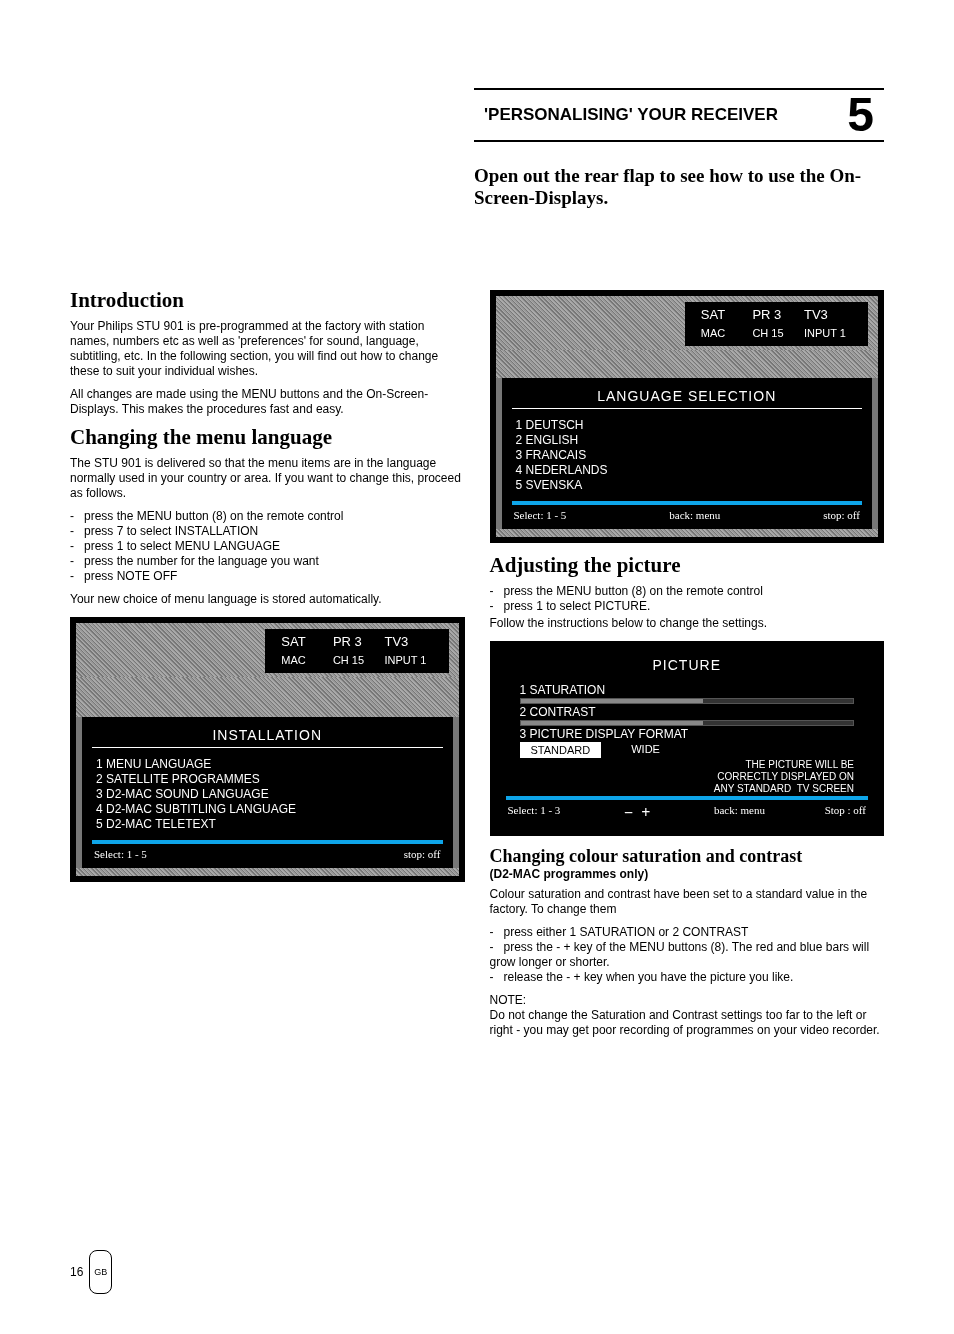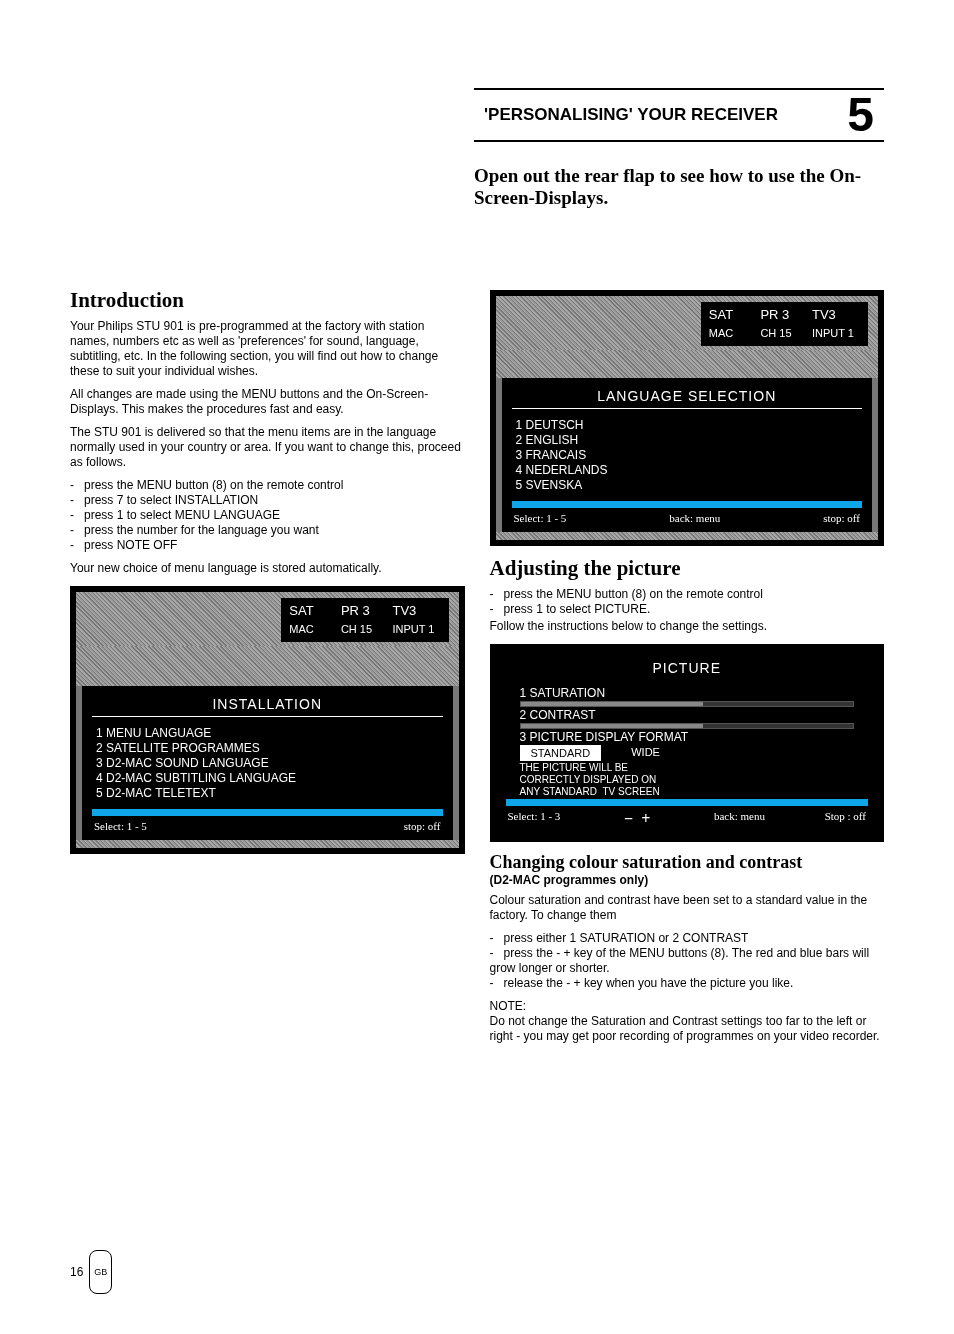--- a/index.html
+++ b/index.html
@@ -73,21 +73,21 @@
   .osd .fuzz {
     height: 54px;
     background: repeating-linear-gradient(45deg,#999 0 1px,#777 1px 2px,#aaa 2px 3px);
     position: relative;
   }
   .osd .status {
     position: absolute;
     right: 10px;
     top: 6px;
     background: #000;
-    padding: 4px 8px;
+    padding: 4px 16px;
     font-size: 13px;
     line-height: 1.4;
   }
   .osd .status .row1 span { display:inline-block; min-width:48px; }
   .osd .status .row2 span { display:inline-block; min-width:48px; font-size:11px; }
   .osd .gap { height: 40px; background: repeating-linear-gradient(45deg,#999 0 1px,#777 1px 2px,#aaa 2px 3px); }
   .osd .panel {
     background:#000;
     border-left: 6px solid #777;
     border-right: 6px solid #777;
@@ -97,32 +97,32 @@
     text-align: center;
     font-size: 14px;
     letter-spacing: 1px;
     padding: 4px 0;
     border-bottom: 1px solid #fff;
     margin-bottom: 6px;
   }
   .osd .menu-items { padding: 2px 4px 8px 4px; font-size: 12px; }
   .osd .menu-items div { margin: 1px 0; }
   .osd .footer {
-    border-top: 7px solid #0ea5e9;
+    border-top: 4px solid #0ea5e9;
     display: flex;
     justify-content: space-between;
     font-family: Georgia, serif;
     font-size: 11px;
     padding: 4px 2px 2px 2px;
   }
   .osd .fuzz-bottom { height:8px; background: repeating-linear-gradient(45deg,#999 0 1px,#777 1px 2px,#aaa 2px 3px);}
   .pic-row { display:flex; gap:20px; margin:6px 0;}
   .pic-btn { border:1px solid #fff; padding:1px 10px; font-size:11px;}
   .pic-sel { background:#fff; color:#000; }
-  .pic-desc { text-align:left; font-size:10px; line-height:1.2; margin:4px 0 8px 0;}
+  .pic-desc { text-align:right; font-size:10px; line-height:1.2; margin:4px 0 8px 0;}
   .slider { height:6px; background:#333; border:1px solid #555; margin:3px 0 8px 0; position:relative;}
   .slider::after{content:"";position:absolute;left:0;top:0;height:100%;width:55%;background:#888;}
   .plusminus { display:inline-block; font-size:16px; font-weight:bold; margin:0 4px;}
   .page-num {
     position:absolute; bottom:40px; left:70px; font-size:12px;
     display:flex; align-items:center; gap:6px;
   }
   .gb { border:1px solid #000; border-radius:8px; font-size:9px; padding:16px 4px;}
 </style>
 </head>
@@ -135,20 +135,21 @@
 
 <div class="intro-line">Open out the rear flap to see how to use the On-Screen-Displays.</div>
 
 <div class="cols">
 
   <div class="col">
     <h2>Introduction</h2>
     <p>Your Philips STU 901 is pre-programmed at the factory with station names, numbers etc as well as 'preferences' for sound, language, subtitling, etc. In the following section, you will find out how to change these to suit your individual wishes.</p>
     <p>All changes are made using the MENU buttons and the On-Screen-Displays. This makes the procedures fast and easy.</p>
 
+    <h2>Changing the menu language</h2>
     <p>The STU 901 is delivered so that the menu items are in the language normally used in your country or area. If you want to change this, proceed as follows.</p>
     <ul>
       <li>press the MENU button (8) on the remote control</li>
       <li>press 7 to select INSTALLATION</li>
       <li>press 1 to select MENU LANGUAGE</li>
       <li>press the number for the language you want</li>
       <li>press NOTE OFF</li>
     </ul>
     <p>Your new choice of menu language is stored automatically.</p>
 

